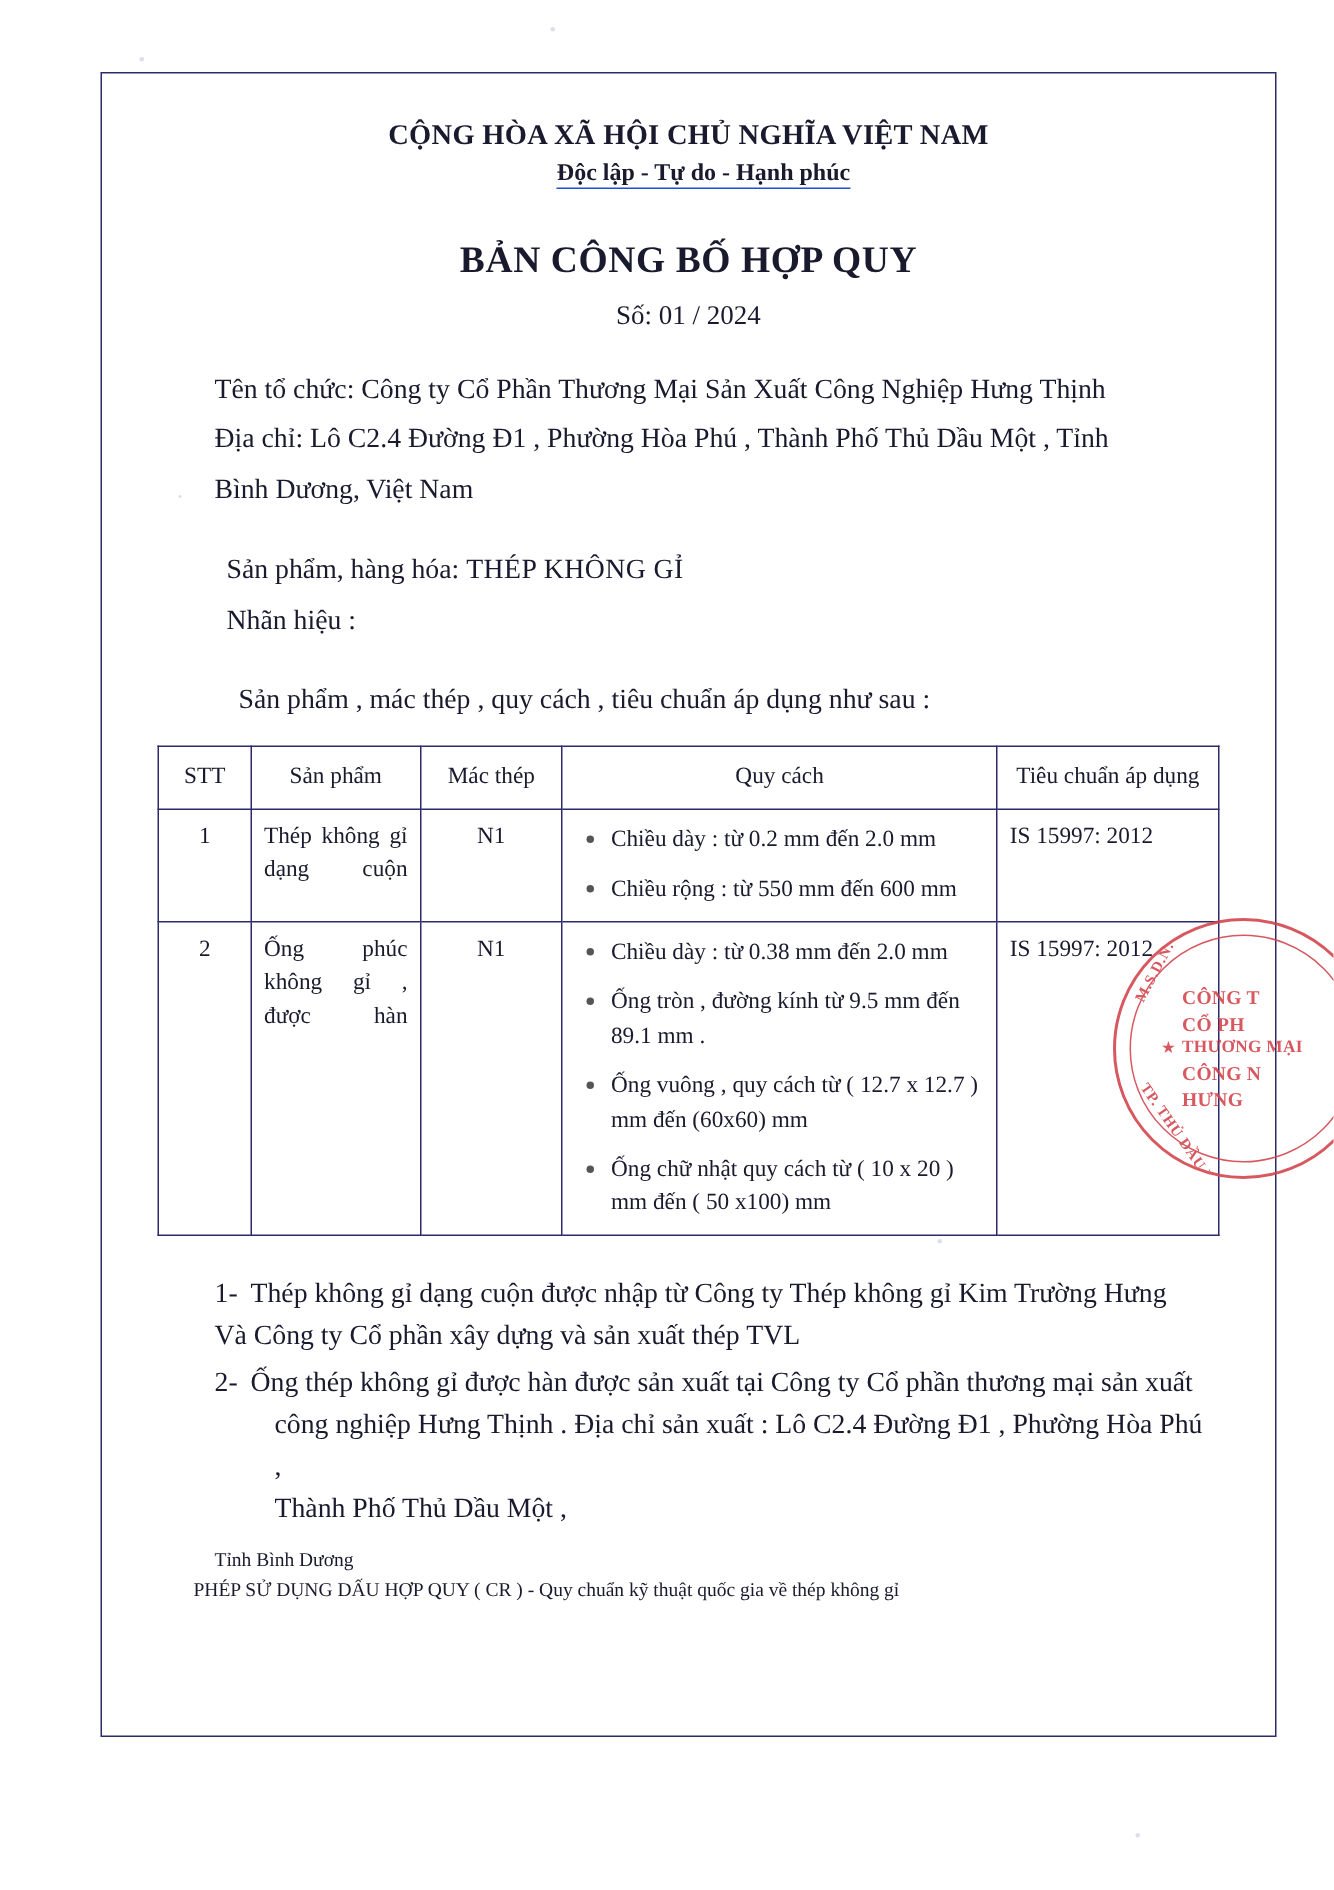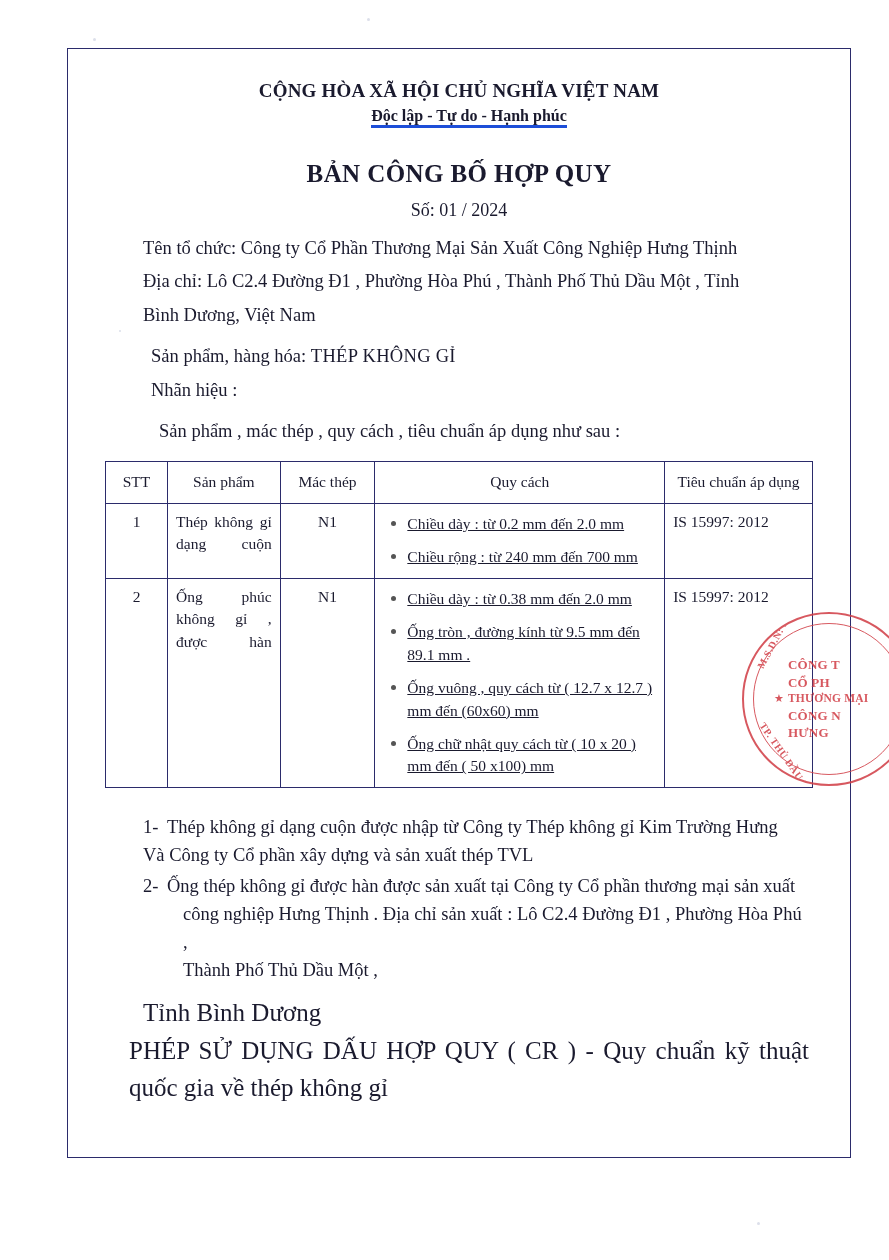--- a/index.html
+++ b/index.html
@@ -44,38 +44,38 @@
     font-size: 19px;
     letter-spacing: 0.2px;
     margin-top: 10px;
   }
   .natl-sub {
     font-weight: bold;
     font-size: 16px;
     margin-top: 5px;
   }
   .natl-sub span {
-    border-bottom: 3px solid #1d4ed8;
+    border-bottom: 1px solid #1d4ed8;
     padding-bottom: 1px;
     margin-left: 20px;
   }
   .main-title {
     font-weight: bold;
     font-size: 25px;
     letter-spacing: 0.4px;
     margin-top: 35px;
   }
   .doc-number {
     font-size: 18px;
     margin-top: 12px;
   }
   .para {
     font-size: 18.5px;
     line-height: 1.48;
-    margin-top: 14px;
+    margin-top: 26px;
     padding-left: 48px;
     padding-right: 10px;
   }
   .para.tight { margin-top: 6px; }
   .para.indent2 { padding-left: 56px; }
   .para.indent3 { padding-left: 64px; }
   .bold-prod { font-weight: normal; letter-spacing: 0.3px; }
 
   table.spec {
     margin: 16px 10px 0 10px;
@@ -106,21 +106,20 @@
   td.c-std { padding-top: 10px; }
   td.c-spec ul {
     margin: 2px 0 2px 0;
     padding-left: 22px;
     list-style: none;
   }
   td.c-spec li {
     position: relative;
     margin-bottom: 11px;
     padding-left: 2px;
-    text-decoration: underline;
   }
   td.c-spec li:last-child { margin-bottom: 2px; }
   td.c-spec li::before {
     content: "";
     position: absolute;
     left: -14px;
     top: 8px;
     width: 5px;
     height: 5px;
     border-radius: 50%;
@@ -138,21 +137,21 @@
     padding-right: 14px;
     margin-bottom: 4px;
   }
   .note-num { width: 24px; flex: 0 0 24px; }
   .note-body { flex: 1; }
   .note-body .cont { display: block; }
   .note-body .cont.ind2 { padding-left: 16px; }
 
   .closing {
     margin-top: 10px;
-    font-size: 25px;
+    font-size: 13px;
     line-height: 1.5;
     padding-left: 48px;
     padding-right: 14px;
   }
   .closing .l1 { padding-left: 0px; }
   .closing .l2 { padding-left: 14px; margin-top: 8px; }
   .closing .l3 { padding-left: 0px; text-align: justify; }
 
   
   .stamp {
@@ -259,21 +258,21 @@
         </tr>
       </thead>
       <tbody>
         <tr>
           <td class="c-stt">1</td>
           <td class="c-prod">Thép không gỉ dạng cuộn</td>
           <td class="c-grade">N1</td>
           <td class="c-spec">
             <ul>
               <li>Chiều dày : từ 0.2 mm đến 2.0 mm</li>
-              <li>Chiều rộng : từ 240 mm đến 700 mm</li>
+              <li>Chiều rộng : từ 550 mm đến 600 mm</li>
             </ul>
           </td>
           <td class="c-std">IS 15997: 2012</td>
         </tr>
         <tr>
           <td class="c-stt">2</td>
           <td class="c-prod">Ống phúc không gỉ , được hàn</td>
           <td class="c-grade">N1</td>
           <td class="c-spec">
             <ul>

